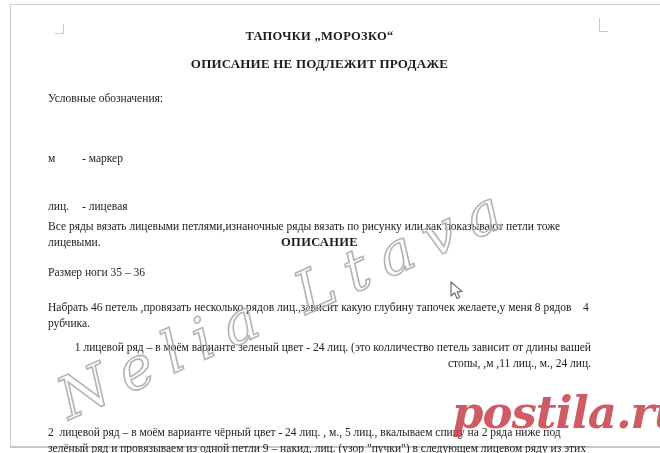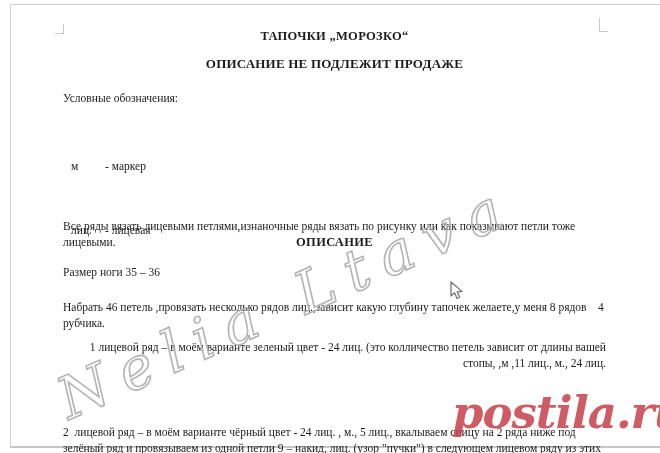--- a/index.html
+++ b/index.html
@@ -11,31 +11,31 @@
   }
   .border-line{position:absolute;background:#cfcfcf;}
   #border-top{left:10px;top:4px;width:650px;height:1px;}
   #border-left{left:10px;top:4px;width:1px;height:443px;}
   #border-bottom{left:10px;top:446px;width:650px;height:2px;background:#c6c6c6;}
   .crop-mark{position:absolute;width:8px;height:9px;}
   #crop-tl{left:55px;top:24px;border-right:1px solid #c9c9c9;border-bottom:1px solid #c9c9c9;}
   #crop-tr{left:599px;top:18px;height:13px;border-left:1px solid #c9c9c9;border-bottom:1px solid #c9c9c9;}
 
   .content-block{
-    position:absolute;left:63px;width:543px;
+    position:absolute;left:48px;width:543px;
     font-size:11.5px;line-height:16px;
     white-space:pre-wrap;
   }
   .heading{font-weight:bold;white-space:normal;}
   .center{text-align:center;}
   #doc-title{top:28px;font-size:12.5px;padding-right:50px;letter-spacing:.3px;}
   #doc-subtitle{top:56px;font-size:13px;padding-right:40px;letter-spacing:.2px;}
   #legend-heading{top:90px;font-size:11.5px;white-space:normal;}
   #legend-list{top:118px;}
-  .legend-row{margin:8px;}
+  .legend-row{margin:0;}
   .legend-term{display:inline-block;min-width:34px;}
   #note-par{top:194px;margin-top:24px;}
   #section-heading{top:234px;font-size:12.5px;padding-right:40px;letter-spacing:.3px;}
   #par-size{top:264px;}
   #par-cast{top:299px;}
   #par-row1{top:339px;text-align:right;}
   #par-row2{top:384px;margin-top:40px;}
 
   #watermark-script{
     position:absolute;left:60px;top:368px;height:64px;

